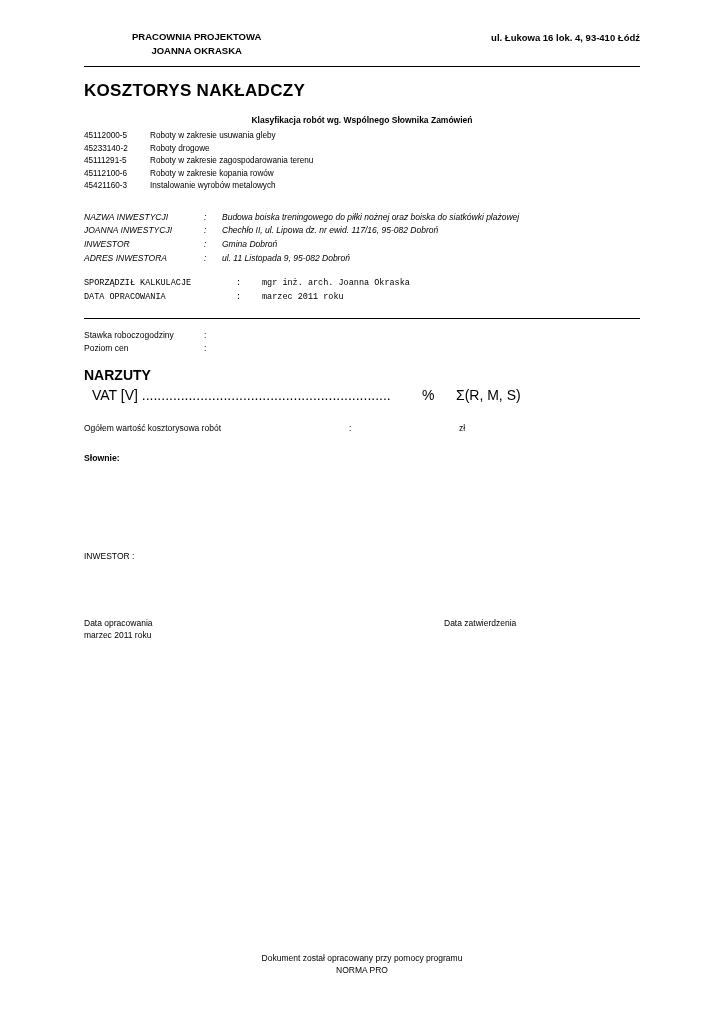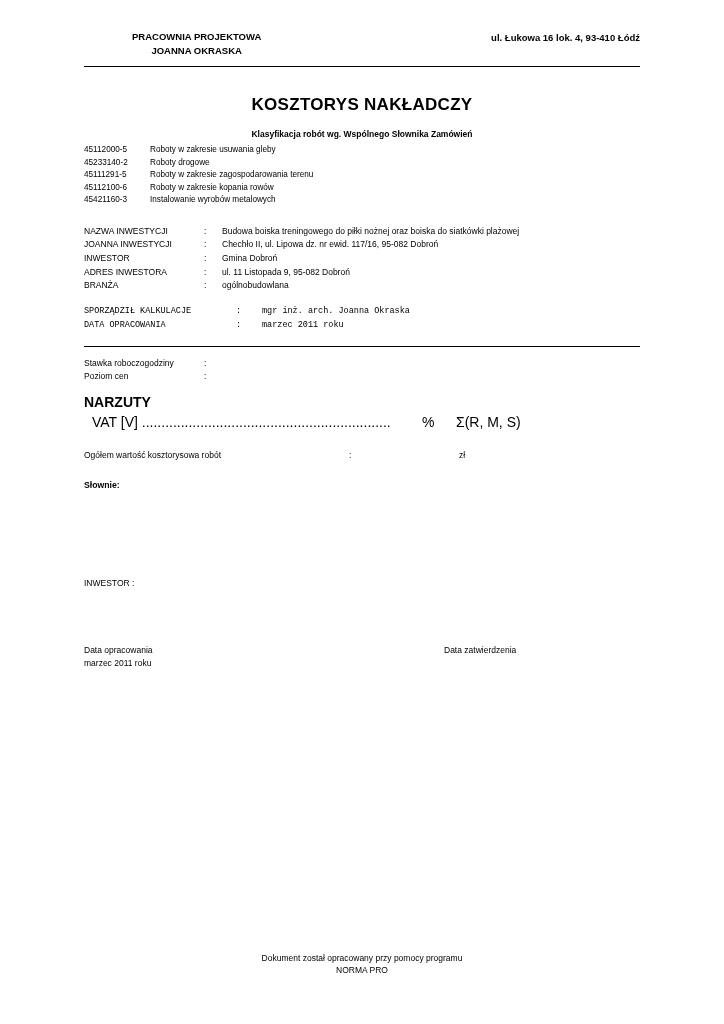--- a/index.html
+++ b/index.html
@@ -53,25 +53,25 @@
     height: 0;
   }
   .rule-thin {
     border: 0;
     border-top: 1.2px solid #000;
     margin: 0;
     height: 0;
   }
 
   .doc-title {
-    text-align: center;
+    text-align: left;
     font-size: 17px;
     font-weight: bold;
     letter-spacing: 0.3px;
-    margin-top: 28px;
+    margin-top: 14px;
     margin-bottom: 14px;
   }
 
   .classification-title {
     text-align: center;
     font-size: 8.5px;
     font-weight: bold;
     margin-bottom: 5px;
   }
 
@@ -93,20 +93,21 @@
   .info-table {
     border-collapse: collapse;
     font-size: 8.5px;
     margin-bottom: 12px;
   }
   .info-table td {
     padding: 0.7px 0;
     vertical-align: top;
     line-height: 1.45;
     white-space: nowrap;
+    font-style: italic;
   }
   .info-label { width: 120px; }
   .info-colon { width: 18px; }
 
   .info-table2 {
     border-collapse: collapse;
     font-size: 8.5px;
     margin-bottom: 14px;
   }
   .info-table2 td {
@@ -247,25 +248,20 @@
         <tr>
           <td class="info-label">INWESTOR</td>
           <td class="info-colon">:</td>
           <td>Gmina Dobroń</td>
         </tr>
         <tr>
           <td class="info-label">ADRES INWESTORA</td>
           <td class="info-colon">:</td>
           <td>ul. 11 Listopada 9, 95-082 Dobroń</td>
         </tr>
-        <tr>
-          <td class="info-label">BRANŻA</td>
-          <td class="info-colon">:</td>
-          <td>ogólnobudowlana</td>
-        </tr>
       </tbody>
     </table>
 
     <table class="info-table2">
       <tbody>
         <tr>
           <td class="info2-label">SPORZĄDZIŁ KALKULACJE</td>
           <td class="info2-colon">:</td>
           <td>mgr inż. arch. Joanna Okraska</td>
         </tr>

